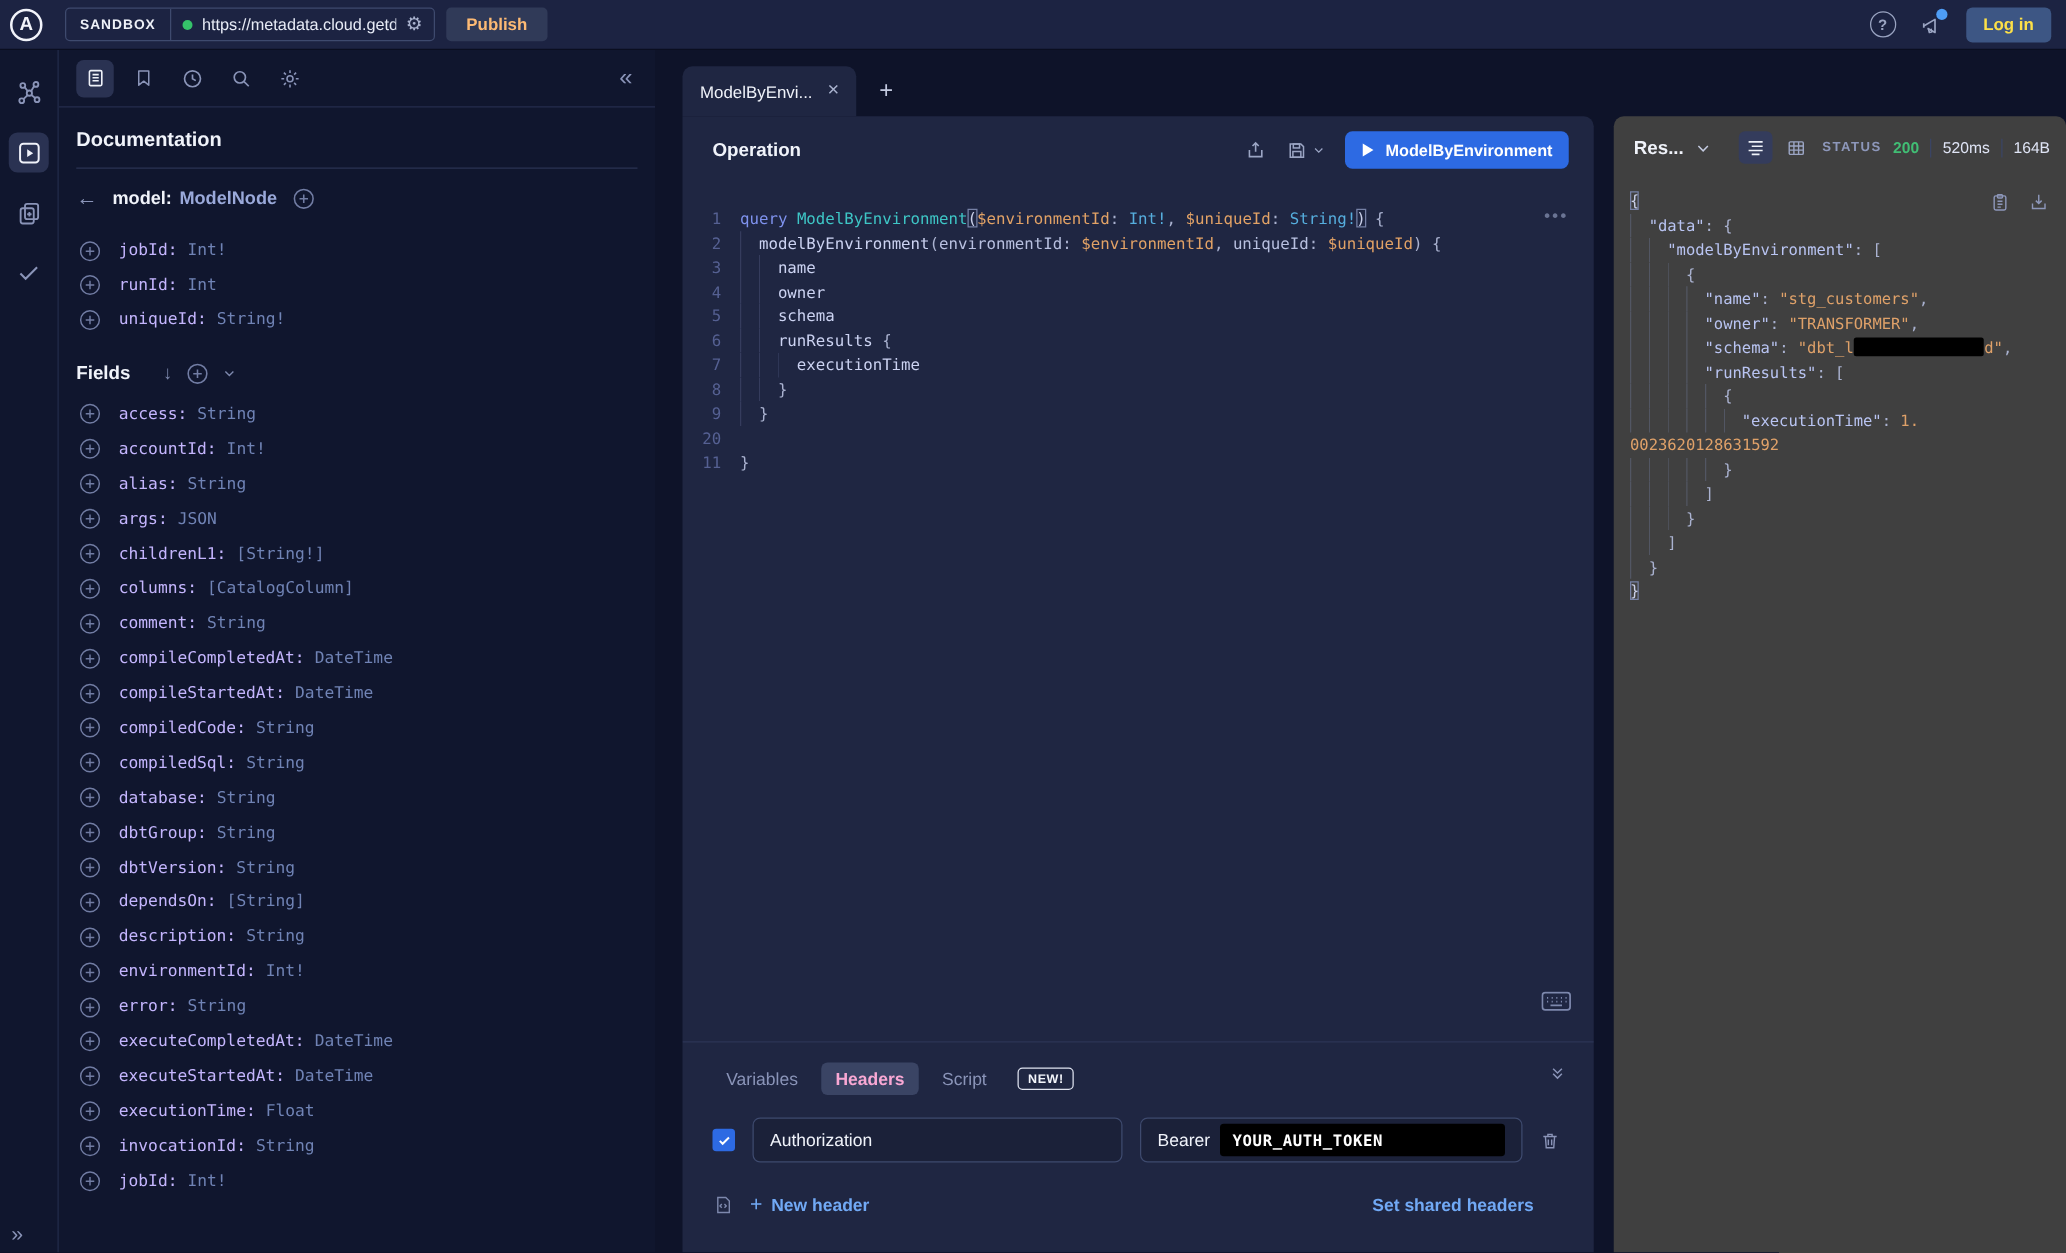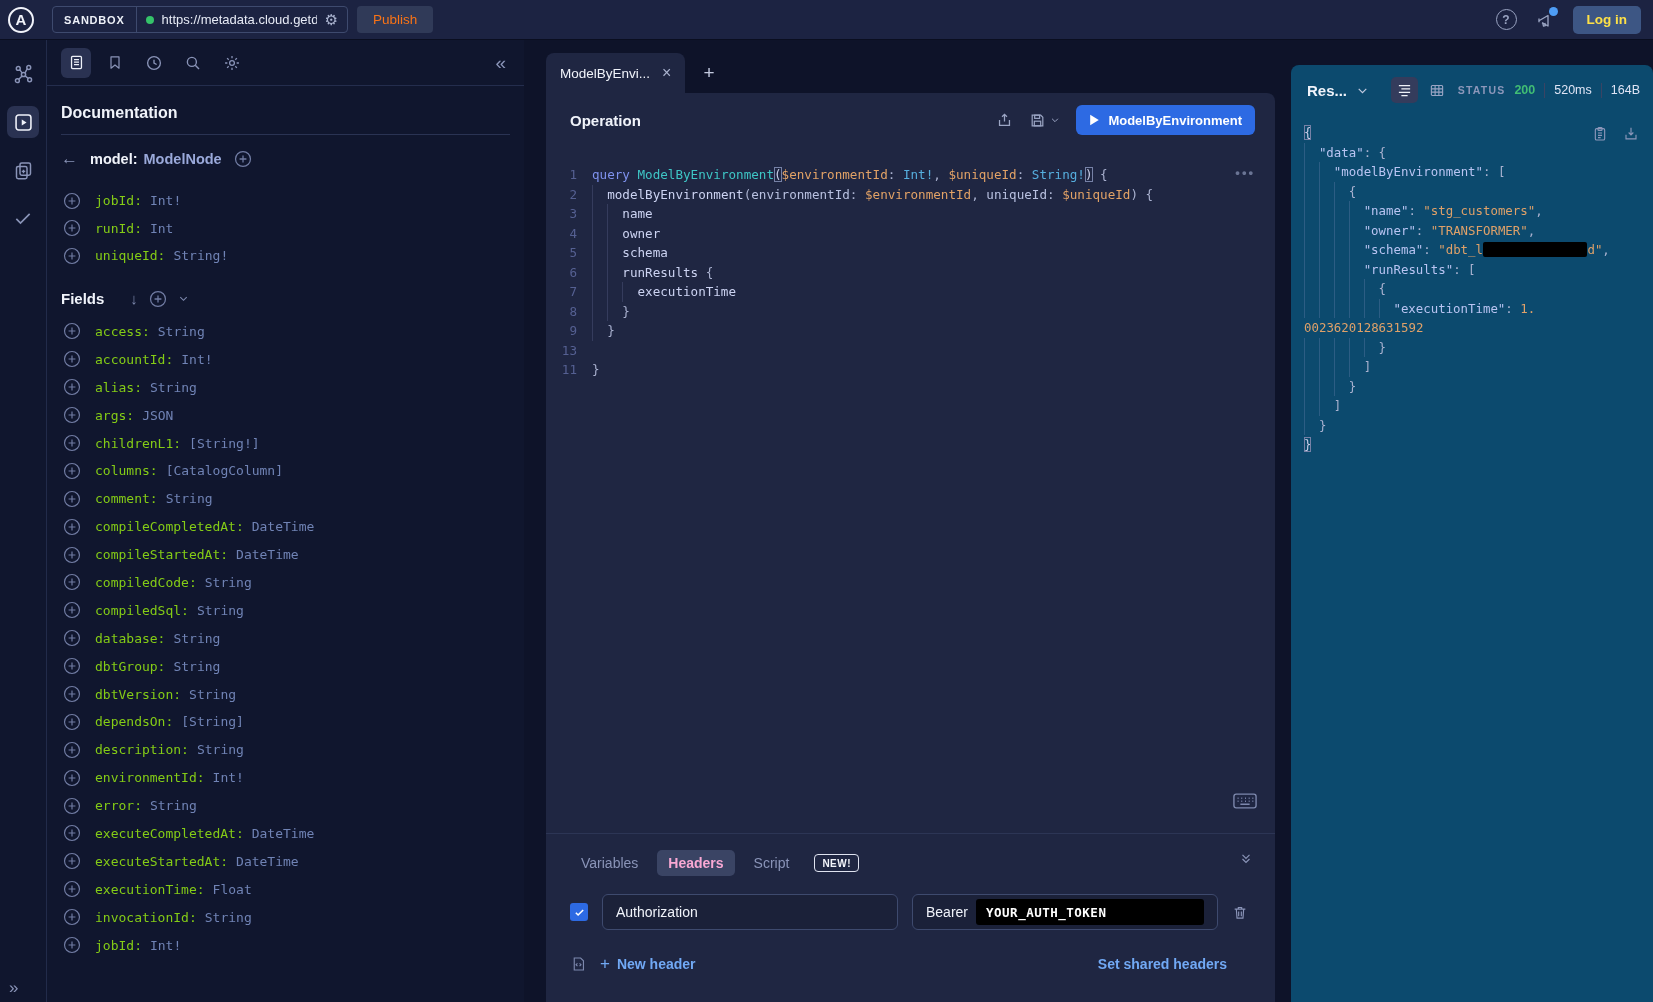--- a/index.html
+++ b/index.html
@@ -28,21 +28,21 @@
   .sandbox-seg {
     display:flex; align-items:center; padding:0 11px; border-right:1px solid #3e4a6e;
     font-size:11px; font-weight:bold; letter-spacing:.8px; color:#eef1f8;
   }
   .url-seg { display:flex; align-items:center; gap:8px; padding:0 9px; }
   .greendot { width:8px; height:8px; border-radius:50%; background:#35c26a; }
   .urltext { font-size:13px; color:#e7ebf6; max-width:155px; white-space:nowrap; overflow:hidden; }
   .gearglyph { color:#aab3cf; font-size:15px; line-height:1; }
   .btn-publish {
     margin-left:9px; height:27px; padding:0 16px; border-radius:4px;
-    background:#303a58; color:#f97316; font-size:13.5px; font-weight:normal;
+    background:#303a58; color:#fdba74; font-size:13.5px; font-weight:bold;
     display:flex; align-items:center; border:none;
   }
   .topbar-right { margin-left:auto; display:flex; align-items:center; gap:18px; }
   .qmark {
     width:21px; height:21px; border:1.6px solid #9aa4c2; border-radius:50%;
     color:#9aa4c2; font-size:12px; font-weight:bold;
     display:flex; align-items:center; justify-content:center;
   }
   .mega { position:relative; color:#9aa4c2; }
   .megadot { position:absolute; top:-4px; right:-3px; width:9px; height:9px; border-radius:50%; background:#4e9df5; }
@@ -80,21 +80,21 @@
   .doc-title { font-size:16px; font-weight:bold; color:#f0f3fa; margin-bottom:12px; }
   .doc-hr { border:none; border-top:1px solid #2a3353; margin:0 0 10px 0; }
   .crumb { display:flex; align-items:center; gap:12px; height:28px; margin-bottom:14px; }
   .back-arrow { color:#8a94b8; font-size:17px; }
   .crumb-label { font-weight:bold; font-size:14.5px; color:#f0f3fa; }
   .crumb-type { font-size:14.5px; color:#9aa9da; font-weight:bold; margin-left:-6px; }
   .sec-title { font-size:15px; font-weight:bold; color:#f0f3fa; margin:14px 0 10px 0; display:flex; align-items:center; gap:12px; }
   .sec-title .mini-icons { display:flex; align-items:center; gap:11px; color:#7d88ad; font-weight:normal; }
   .plus-circle { color:#717ca3; display:flex; }
   .field-row { display:flex; align-items:center; gap:14px; height:27.5px; padding-left:2px; }
-  .fname { font-family:"DejaVu Sans Mono", monospace; font-size:13px; color:#84cc16; }
+  .fname { font-family:"DejaVu Sans Mono", monospace; font-size:13px; color:#c4b5fd; }
   .ftype { font-family:"DejaVu Sans Mono", monospace; font-size:13px; color:#7083b5; margin-left:-6px; }
   .fields-list .field-row { height:27.9px; }
 
   
   .workspace { flex:1; display:flex; padding-left:22px; }
   .center-col { width:729px; display:flex; flex-direction:column; }
   .tabrow { height:53px; display:flex; align-items:flex-end; padding-left:0; }
   .tab {
     height:40px; background:#1f2642; border-radius:8px 8px 0 0; padding:0 14px;
     display:flex; align-items:center; gap:12px; font-size:13.5px; color:#f0f3fa;
@@ -161,21 +161,21 @@
     font-size:12.5px; font-weight:bold; letter-spacing:.5px;
   }
   .trash-btn { color:#8a94b8; display:flex; }
   .hdr-footer { display:flex; align-items:center; margin-top:24px; gap:13px; }
   .envfile-btn { color:#7d88ad; display:flex; }
   .link-blue { color:#71a9f5; font-weight:bold; font-size:14px; display:flex; align-items:center; gap:7px; }
   .shared-link { margin-left:auto; margin-right:28px; }
 
   
   .right-col { width:362px; margin-left:16px; display:flex; flex-direction:column; }
-  .resppanel { margin-top:25px; flex:1; border-radius:8px 8px 0 0; background:#0c4a6e; display:flex; flex-direction:column; overflow:hidden; }
+  .resppanel { margin-top:53px; flex:1; border-radius:8px 8px 0 0; background:#404040; display:flex; flex-direction:column; overflow:hidden; }
   .respheader { height:50px; display:flex; align-items:center; padding:0 13px 0 16px; }
   .resptitle { font-size:15px; font-weight:bold; color:#f0f3fa; display:flex; align-items:center; gap:9px; }
   .view-toggles { display:flex; align-items:center; gap:5px; margin-left:22px; }
   .vt-btn { width:27px; height:26px; border-radius:5px; display:flex; align-items:center; justify-content:center; color:#9ba5c4; }
   .vt-btn.active { background:#343c5c; color:#eef1f8; }
   .statuscluster { margin-left:auto; display:flex; align-items:center; gap:9px; }
   .status-label { font-size:10.5px; font-weight:bold; letter-spacing:1.2px; color:#8d97ba; }
   .status-code { font-size:12.5px; font-weight:bold; color:#41bd74; }
   .vdiv { width:1px; height:15px; background:#3a4464; }
   .metric { font-size:12.5px; color:#dfe4f5; }
@@ -681,21 +681,21 @@
               </div>
               <div class="code-line">
                 <span class="ln">8</span>
                 <span class="lc"><span class="ig">  </span><span class="ig">  </span><span class="tk-pl">}</span></span>
               </div>
               <div class="code-line">
                 <span class="ln">9</span>
                 <span class="lc"><span class="ig">  </span><span class="tk-pl">}</span></span>
               </div>
               <div class="code-line">
-                <span class="ln">13</span>
+                <span class="ln">20</span>
                 <span class="lc"></span>
               </div>
               <div class="code-line">
                 <span class="ln">11</span>
                 <span class="lc"><span class="tk-pl">}</span></span>
               </div>
             </div>
           <span class="dots-menu">•••</span>
           <span class="kbd-hint">
             <svg width="24" height="16" viewBox="0 0 26 17" fill="none" stroke="currentColor" stroke-width="1.5">

